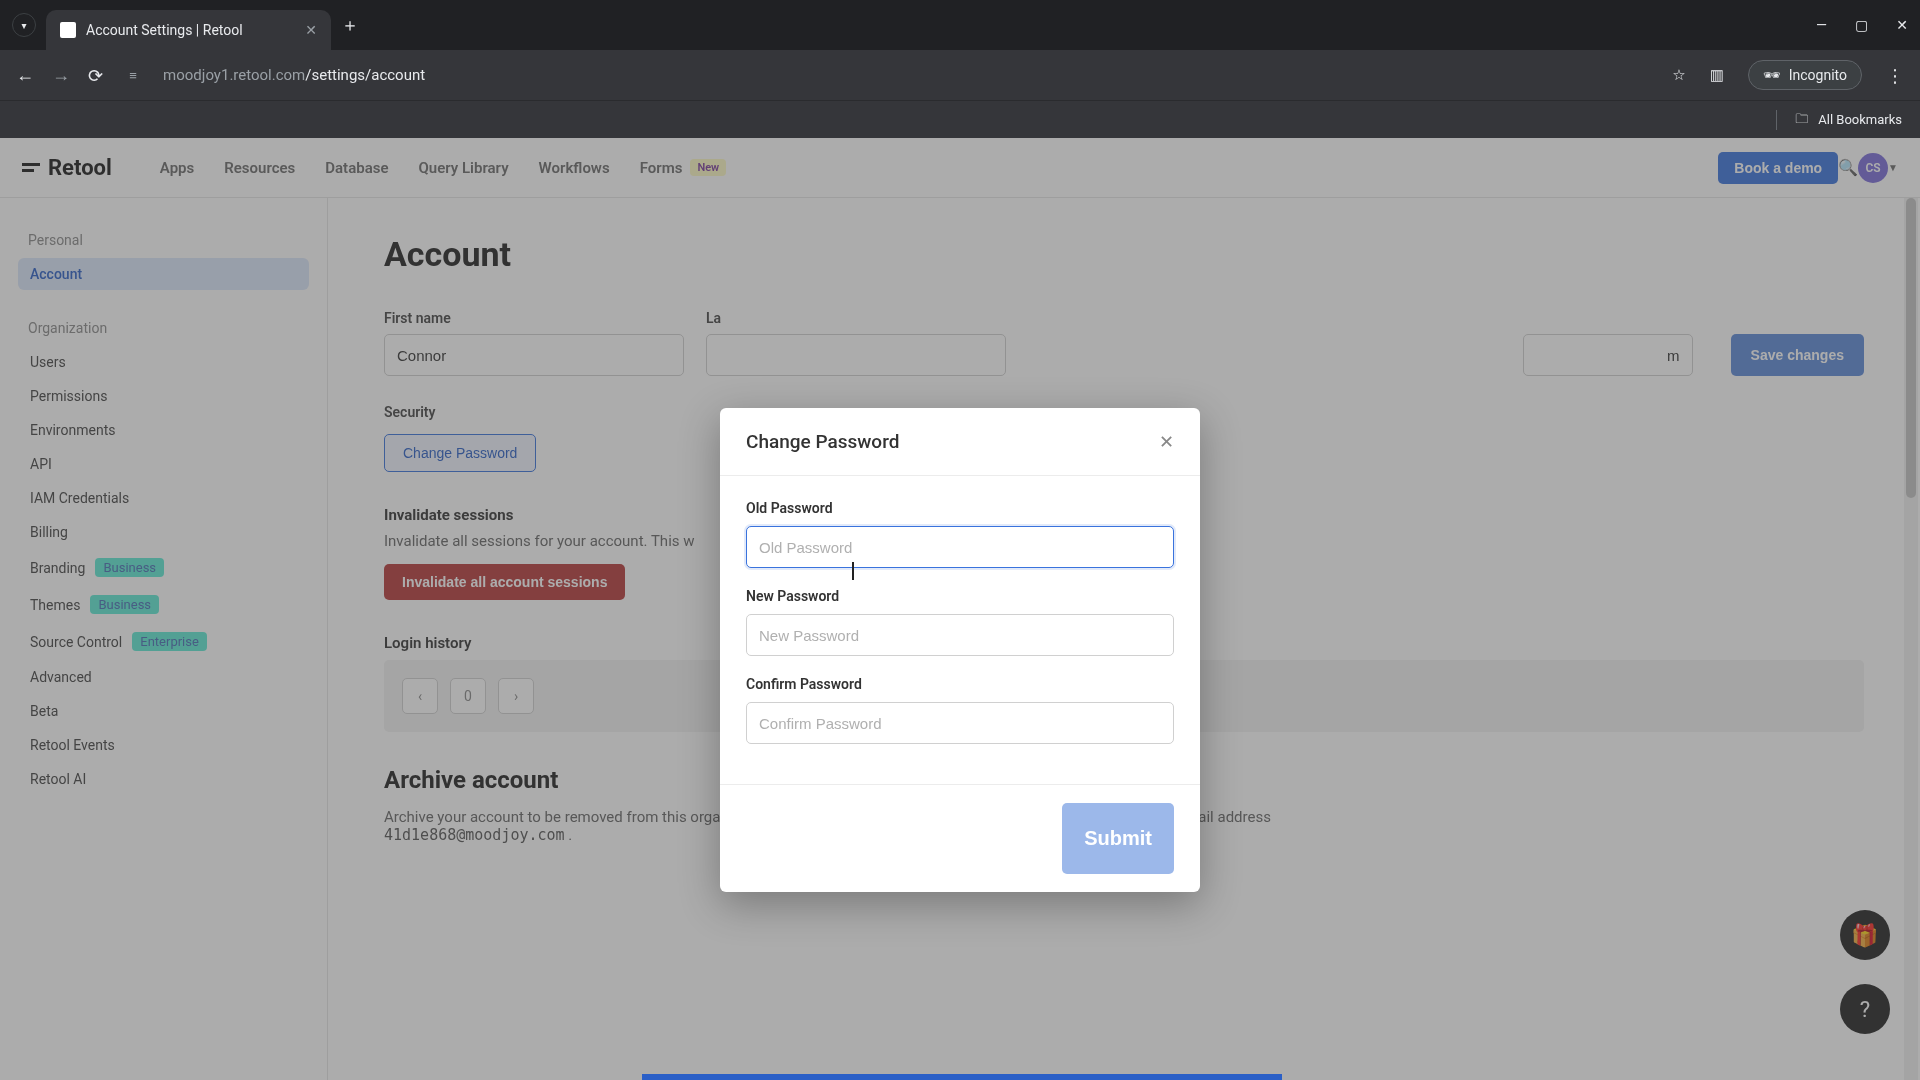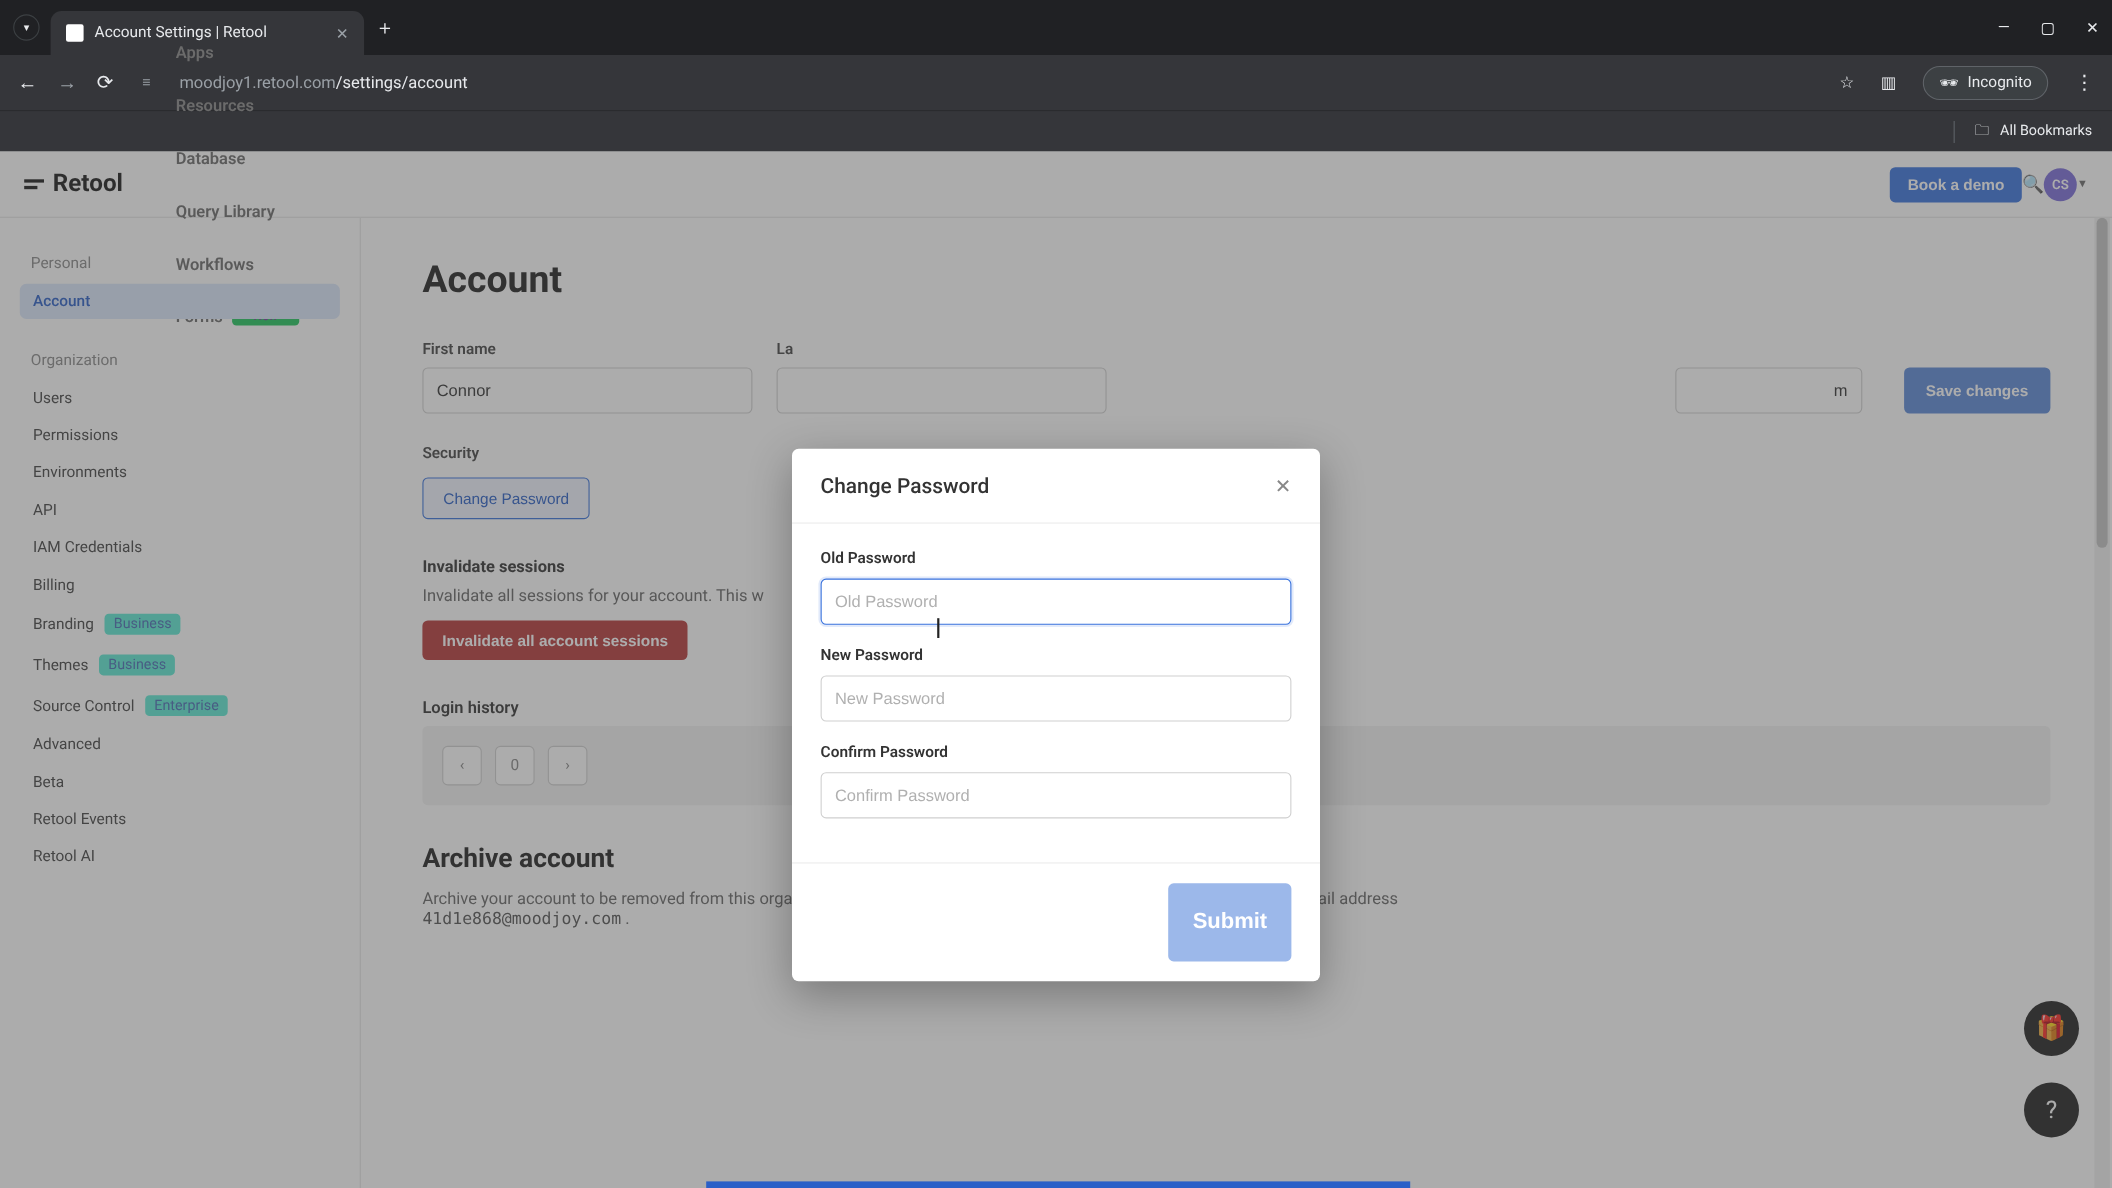--- a/index.html
+++ b/index.html
@@ -27,23 +27,23 @@
 .bookmarks-row .div { width:1px; height:20px; background:#5f6368; margin-right:8px; }
 
 .app { position:relative; height:942px; background:#fff; }
 .overlay { position:absolute; inset:0; background:rgba(70,70,70,0.45); z-index:10; }
 
 .topbar { height:60px; display:flex; align-items:center; padding:0 22px; border-bottom:1px solid #e5e5e5; background:#fff; gap:30px; }
 .logo { display:flex; align-items:center; gap:8px; font-weight:700; font-size:22px; color:#1a1a1a; }
 .logo-mark { display:flex; flex-direction:column; gap:3px; }
 .logo-mark span { width:18px; height:3px; background:#1a1a1a; }
 .logo-mark span:last-child { width:12px; }
-.menu { display:flex; gap:30px; margin-left:18px;flex-direction:column; }
+.menu { display:flex; gap:30px; margin-left:18px; }
 .menu-item { font-size:15px; font-weight:600; color:#6b6b6b; display:flex; align-items:center; gap:8px; }
-.badge-new { background:#22c55e; color:#7a3b9d; font-size:11px; font-weight:600; padding:2px 20px; border-radius:4px; }
+.badge-new { background:#fef9c3; color:#7a3b9d; font-size:11px; font-weight:600; padding:2px 7px; border-radius:4px; }
 .topbar-right { margin-left:auto; display:flex; align-items:center; }
 .book-demo { background:#3a73dd; color:#fff; font-size:14px; font-weight:600; padding:8px 16px; border-radius:5px; border:none; }
 .search-ico { font-size:16px; color:#6b6b6b; }
 .avatar { width:30px; height:30px; border-radius:50%; background:#7a6cd9; color:#fff; font-size:12px; font-weight:600; display:flex; align-items:center; justify-content:center; }
 .caret { font-size:10px; color:#6b6b6b; }
 
 .body { display:flex; height:882px; }
 .sidebar { width:328px; border-right:1px solid #e5e5e5; padding:20px 18px; }
 .side-group { font-size:14px; color:#8a8a8a; margin:14px 10px 10px; }
 .side-item { font-size:14px; color:#444; padding:8px 12px; border-radius:6px; margin-bottom:2px; display:flex; align-items:center; gap:10px; }

